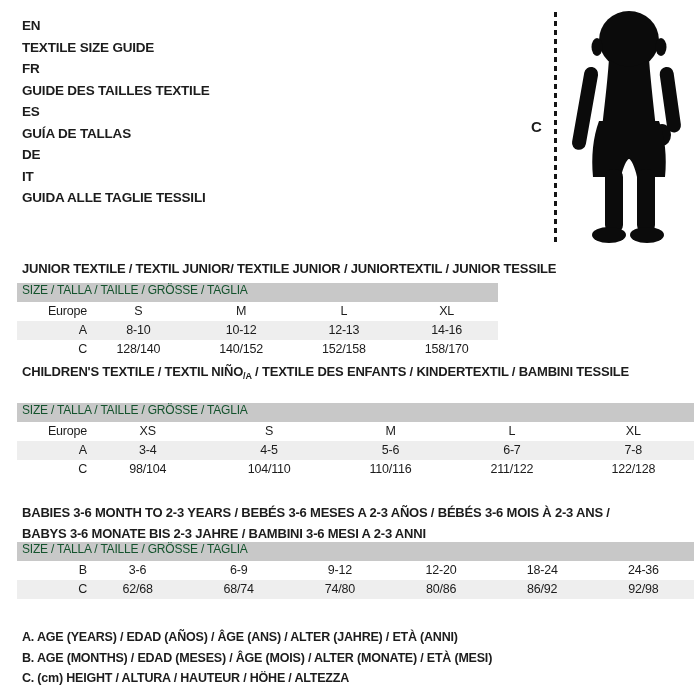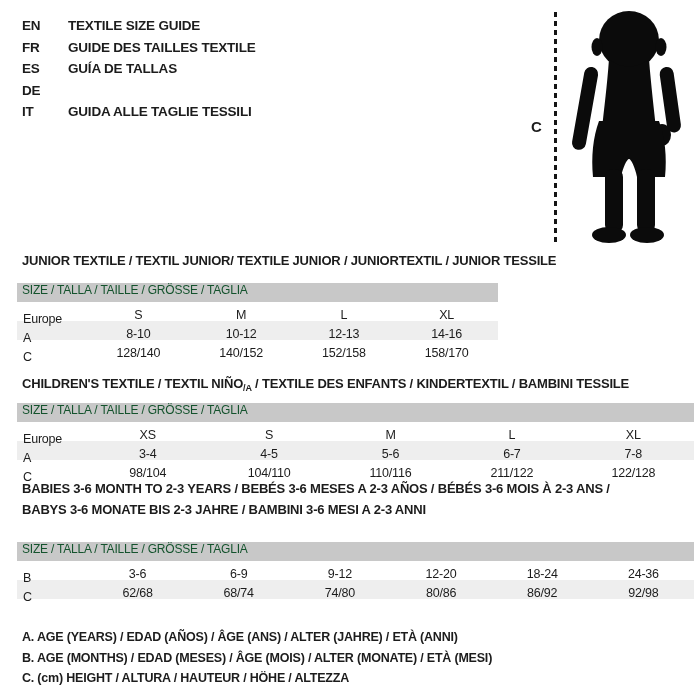--- a/index.html
+++ b/index.html
@@ -5,40 +5,40 @@
   html,body{margin:0;padding:0;}
   body{
     width:700px;height:700px;background:#ffffff;position:relative;
     font-family:"Liberation Sans", sans-serif;color:#1c1c1c;
     letter-spacing:-0.2px; overflow:hidden;
   }
   .abs{position:absolute;}
 
   
   .lang{left:22px;top:15px;}
-  .lang-row{display:flex;line-height:21.5px;font-weight:bold;font-size:13.5px;}
+  .lang-row{display:flex;line-height:21.5px;font-weight:bold;font-size:13.5px;flex-direction:column;}
   .lang-code{width:46px;}
 
   
   .fig-wrap{left:528px;top:6px;width:172px;height:246px;}
   .dash-line{position:absolute;left:26px;top:6px;width:3px;height:234px;
     background:repeating-linear-gradient(to bottom,#141414 0 5px,transparent 5px 9px);}
   .c-label{position:absolute;left:3px;top:112px;font-weight:bold;font-size:15px;}
   .fig-svg{position:absolute;right:1px;top:2px;}
 
   
-  .sec-title{position:absolute;left:22px;font-weight:bold;font-size:13px;line-height:21px;}
+  .sec-title{position:absolute;left:22px;font-weight:bold;font-size:13px;line-height:21px;margin-top:8px;}
   .sec-title .subscript{font-size:9px;vertical-align:-3px;}
 
   
   .table{position:absolute;left:17px;}
   .bar{height:19px;background:#c8c8c8;font-size:12px;line-height:15px;
        padding-left:5px;color:#14532d;font-weight:normal;}
   .row{display:grid;height:19px;line-height:19px;font-size:12.5px;align-items:center;}
-  .row .lbl{padding-left:6px;text-align:left;margin-top:8px;}
+  .row .lbl{padding-left:6px;text-align:right;}
   .row .val{text-align:center;}
   .t4 .row{grid-template-columns:70px repeat(4,1fr);}
   .t5 .row{grid-template-columns:70px repeat(5,1fr);}
   .t6 .row{grid-template-columns:70px repeat(6,1fr);}
   .table > .row:nth-child(3){background:#eeeeee;}
 
   
   .footnotes{left:22px;top:627px;font-weight:bold;font-size:12.5px;line-height:20.5px;}
 </style>
 </head>
@@ -104,21 +104,21 @@
   </div>
   <div class="row">
     <div class="lbl">C</div>
     <div class="val">128/140</div>
     <div class="val">140/152</div>
     <div class="val">152/158</div>
     <div class="val">158/170</div>
   </div>
 </div>
 
-<div class="sec-title" style="top:373px;"><span>CHILDREN'S TEXTILE / TEXTIL NIÑO</span><span class="subscript">/A</span><span> / TEXTILE DES ENFANTS / KINDERTEXTIL / BAMBINI TESSILE</span></div>
+<div class="sec-title" style="top:353px;"><span>CHILDREN'S TEXTILE / TEXTIL NIÑO</span><span class="subscript">/A</span><span> / TEXTILE DES ENFANTS / KINDERTEXTIL / BAMBINI TESSILE</span></div>
 <div class="table t5" style="top:403px;width:677px;">
   <div class="bar">SIZE / TALLA / TAILLE / GRÖSSE / TAGLIA</div>
   <div class="row">
     <div class="lbl">Europe</div>
     <div class="val">XS</div>
     <div class="val">S</div>
     <div class="val">M</div>
     <div class="val">L</div>
     <div class="val">XL</div>
   </div>
@@ -133,21 +133,21 @@
   <div class="row">
     <div class="lbl">C</div>
     <div class="val">98/104</div>
     <div class="val">104/110</div>
     <div class="val">110/116</div>
     <div class="val">211/122</div>
     <div class="val">122/128</div>
   </div>
 </div>
 
-<div class="sec-title" style="top:478px;">
+<div class="sec-title" style="top:494px;">
   <div>BABIES 3-6 MONTH TO 2-3 YEARS / BEBÉS 3-6 MESES A 2-3 AÑOS / BÉBÉS 3-6 MOIS À 2-3 ANS /</div>
   <div>BABYS 3-6 MONATE BIS 2-3 JAHRE / BAMBINI 3-6 MESI A 2-3 ANNI</div>
 </div>
 <div class="table t6" style="top:542px;width:677px;">
   <div class="bar">SIZE / TALLA / TAILLE / GRÖSSE / TAGLIA</div>
   <div class="row">
     <div class="lbl">B</div>
     <div class="val">3-6</div>
     <div class="val">6-9</div>
     <div class="val">9-12</div>

